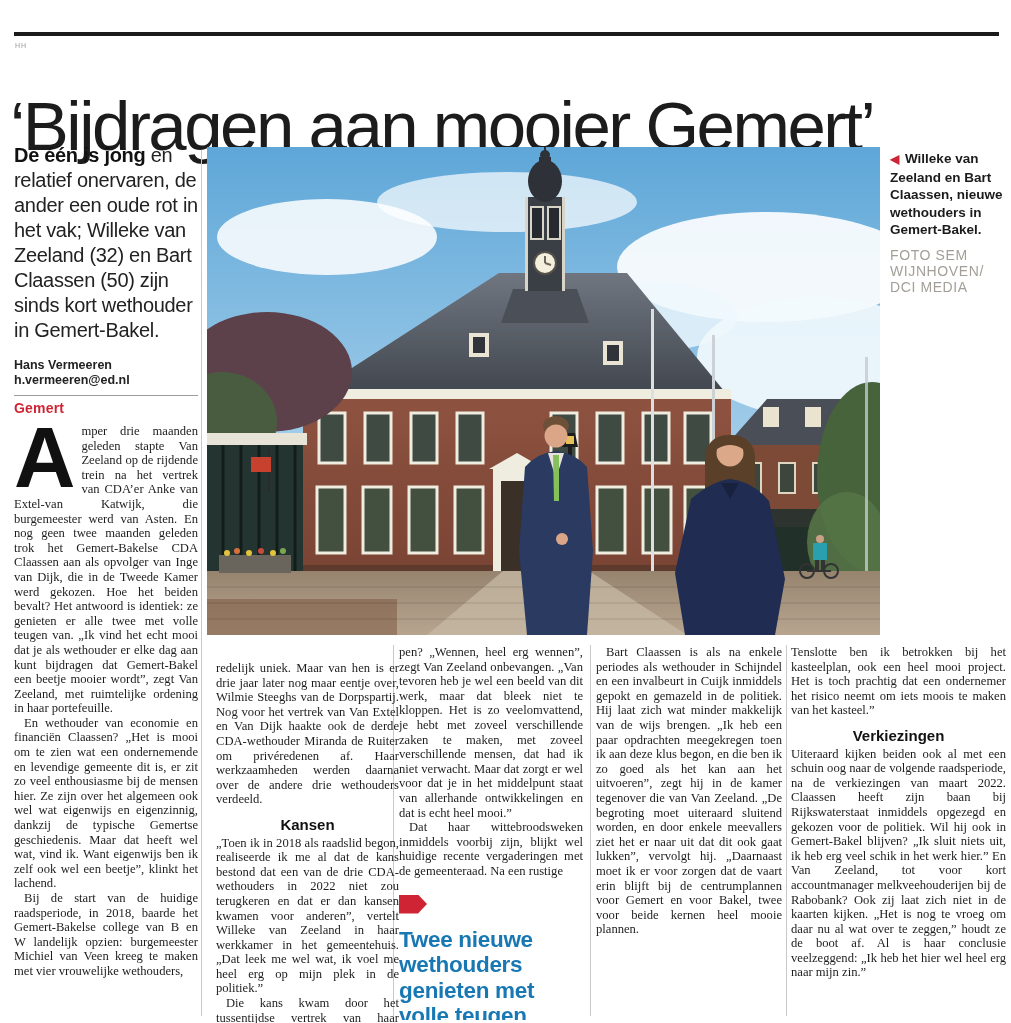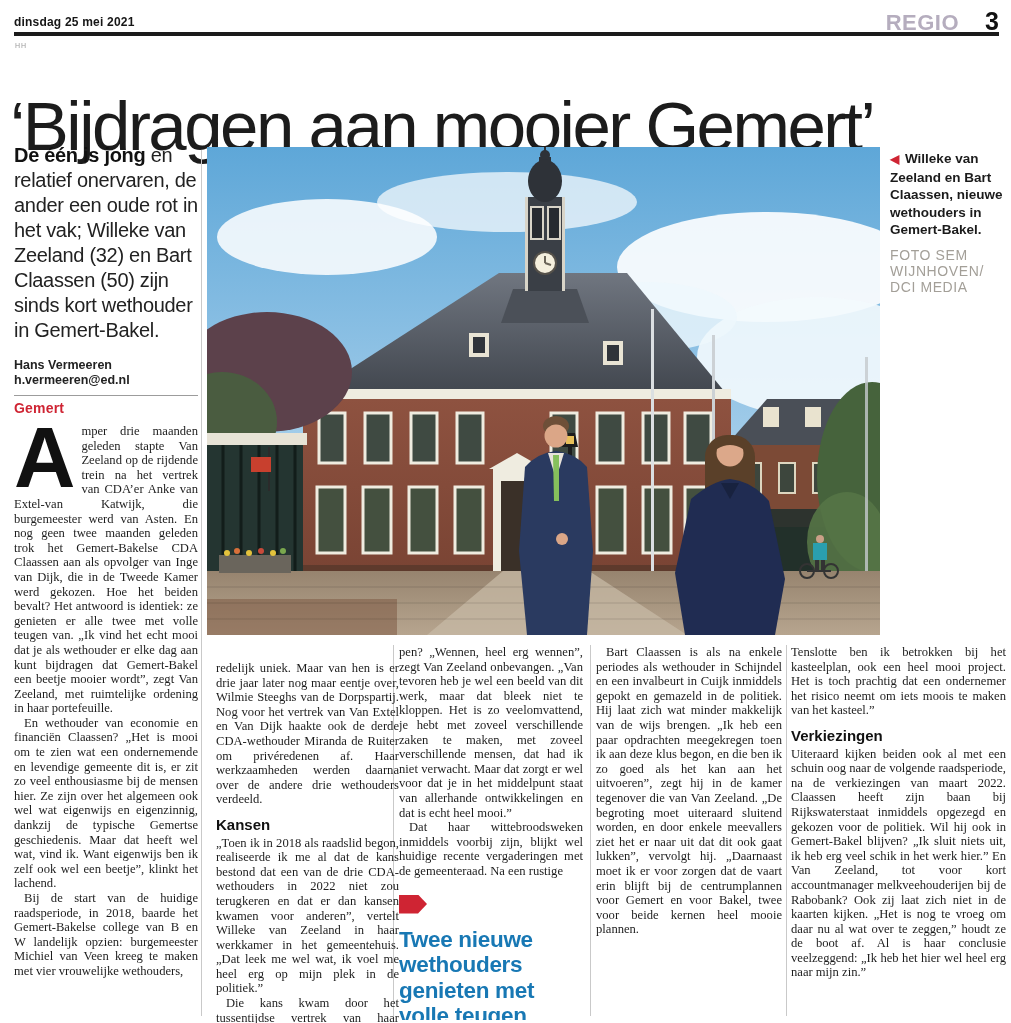--- a/index.html
+++ b/index.html
@@ -24,21 +24,21 @@
   .divider{margin-top:7px;height:1px;background:#9c9c9c;}
   .geo-tag{margin-top:4px;font-size:14px;font-weight:bold;color:#cf2433;letter-spacing:.2px;}
   .body-serif{font-family:"Liberation Serif",serif;font-size:12.6px;line-height:14.6px;
               color:#1d1d1d;text-align:justify;}
   .body-serif p{margin:0;}
   .body-serif p.ind{text-indent:10px;}
   .leftcol .body-serif{margin-top:8px;}
   .dropcap{float:left;font-family:"Liberation Sans",sans-serif;font-weight:bold;
            font-size:85px;line-height:61px;margin:3px 6px 0 0;color:#111;}
   .subhead{font-family:"Liberation Sans",sans-serif;font-size:15px;font-weight:bold;
-           color:#111;margin:11px 0 3px 0;text-align:left;}
+           color:#111;margin:11px 0 3px 0;text-align:center;}
   
   .photo{position:absolute;left:207px;top:147px;width:673px;height:488px;}
   
   .caption{position:absolute;left:890px;top:150px;width:118px;}
   .cap-text{font-size:13.5px;font-weight:bold;line-height:17.5px;color:#1b1b1b;}
   .cap-arrow{color:#cf2433;font-size:12px;margin-right:2px;}
   .cap-credit{margin-top:8px;font-size:14px;line-height:16px;color:#a39f98;letter-spacing:.6px;}
   
   .bcol{position:absolute;top:645px;height:375px;overflow:hidden;}
   .col2{left:216px;width:183px;margin-top:16px;}
@@ -56,27 +56,20 @@
   .pq-arrow{width:28px;height:19px;background:#cf2433;
             clip-path:polygon(0 0,68% 0,100% 50%,68% 100%,0 100%);}
   .pq-text{margin-top:13px;font-family:"Liberation Sans",sans-serif;font-size:22.5px;
            line-height:25.5px;font-weight:bold;color:#1878b4;letter-spacing:-.3px;text-align:left;}
 </style>
 </head>
 <body>
 
 <div class="page">
 
-  <div class="masthead">
-    <div class="m-date">dinsdag 25 mei 2021</div>
-    <div class="m-right">
-      <span class="m-section">REGIO</span>
-      <span class="m-page">3</span>
-    </div>
-  </div>
   <div class="m-rule"></div>
   <div class="m-mark">HH</div>
 
   <div class="headline">‘Bijdragen aan mooier Gemert’</div>
 
   <div class="vrule vr1"></div>
   <div class="vrule vr2"></div>
   <div class="vrule vr3"></div>
   <div class="vrule vr4"></div>
 

